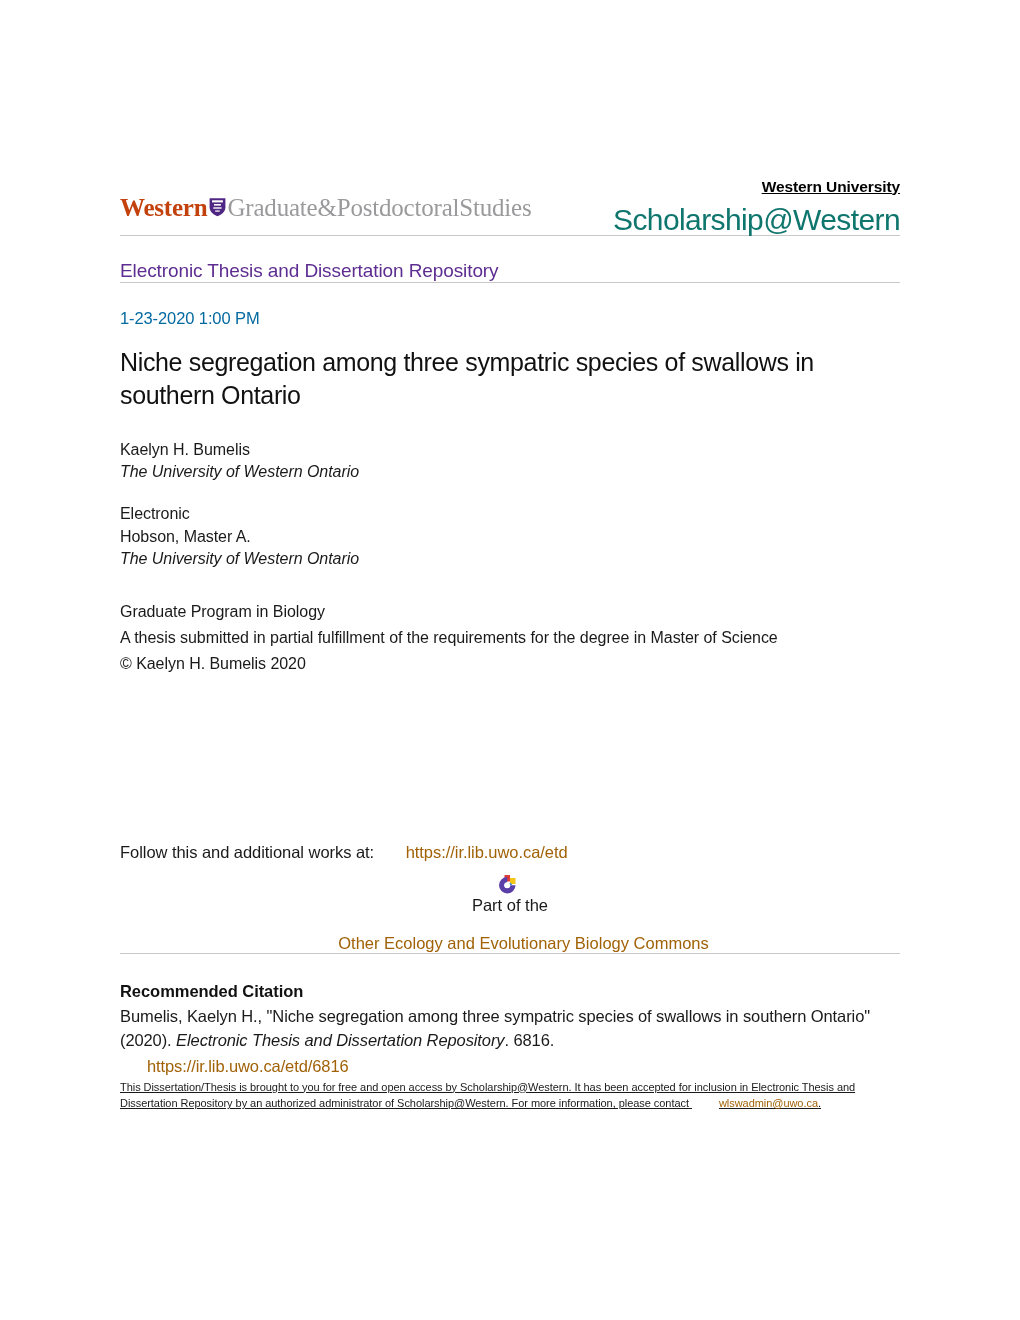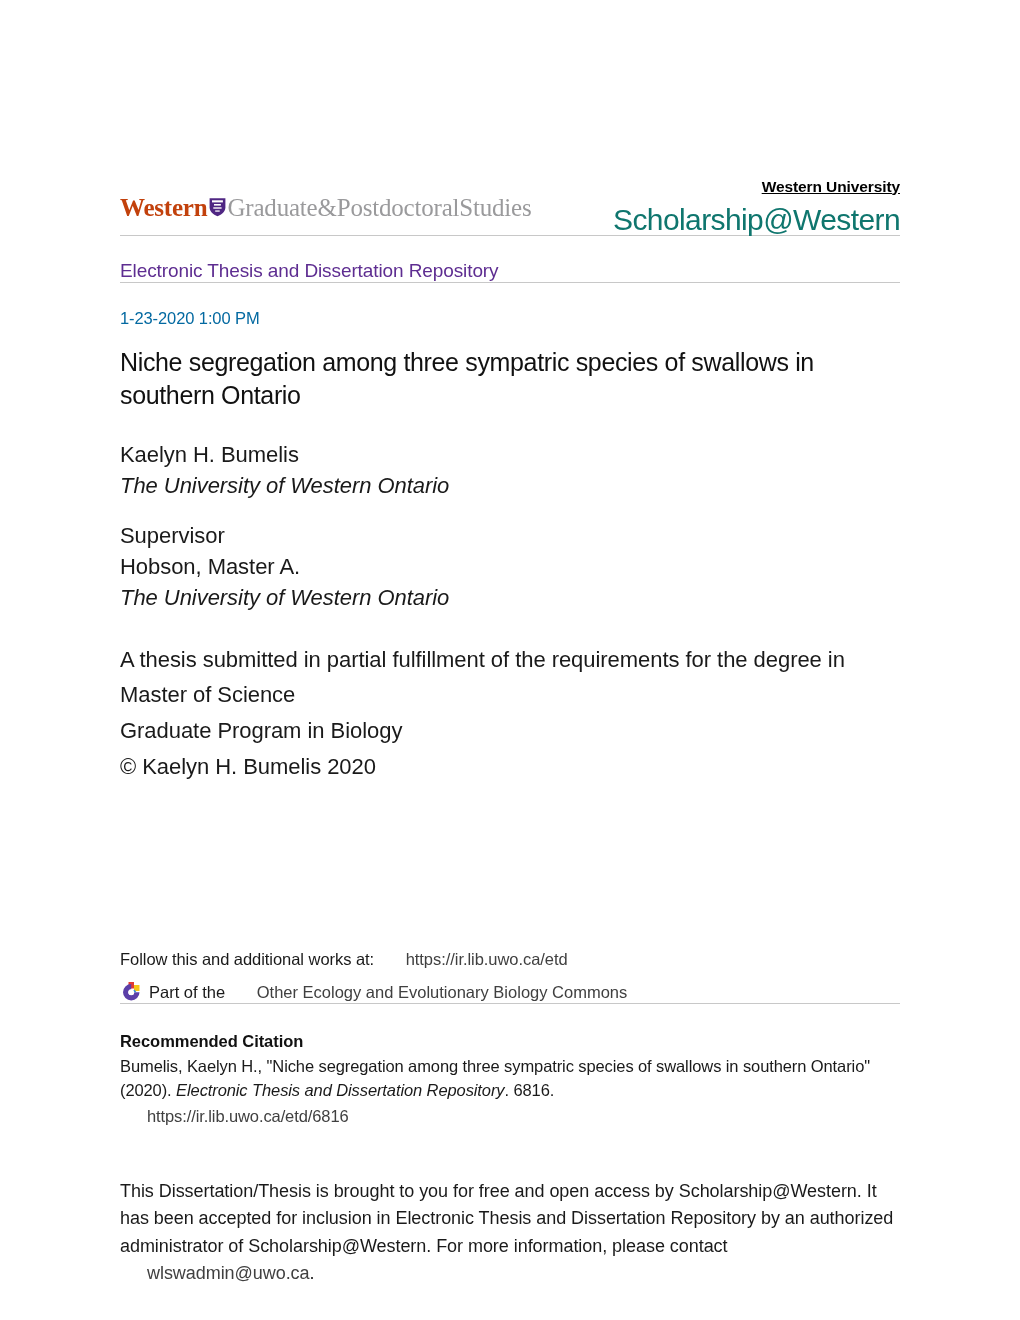--- a/index.html
+++ b/index.html
@@ -100,49 +100,50 @@
     font-weight: normal;
     color: #111111;
     line-height: 1.33;
     margin: 18px 0 0 0;
     letter-spacing: -0.35px;
     max-width: 790px;
   }
 
   .meta-block { margin-top: 26px; }
   .meta-line {
-    font-size: 22px;
+    font-size: 16px;
     line-height: 1.42;
     color: #1a1a1a;
     letter-spacing: -0.05px;
   }
   .meta-line.italic { font-style: italic; }
   .meta-gap { height: 19px; }
 
   .program-block { margin-top: 28px; }
   .program-block .meta-line { line-height: 1.62; }
 
   
   .follow-block { margin-top: 166px; }
   .follow-line {
     font-size: 16.5px;
     color: #1a1a1a;
     letter-spacing: -0.05px;
   }
   a.lnk, .lnk {
-    color: #404040;
+    color: #a16207;
     text-decoration: none;
     padding-left: 27px;
   }
   .commons-line {
     display: flex;
     align-items: center;
     margin-top: 12px;
     font-size: 16.5px;
     color: #1a1a1a;
+    flex-direction: column;
   }
   .commons-icon {
     width: 22px;
     height: 22px;
     margin-right: 7px;
     flex: 0 0 auto;
   }
 
   
   .citation-block { margin-top: 28px; }
@@ -163,26 +164,26 @@
   .citation-body .italic { font-style: italic; }
   .citation-url {
     font-size: 16.5px;
     color: #6A3AA8;
     margin-top: 2px;
     display: block;
   }
 
   
   .footer-block {
-    margin-top: 49px;
-    font-size: 18px;
+    font-size: 11px;
     line-height: 1.52;
     color: #1a1a1a;
     max-width: 775px;
     letter-spacing: -0.05px;
+    text-decoration: underline;
   }
 </style>
 </head>
 <body>
 
 <div class="page">
 
   <div class="masthead">
 
     <div class="wordmark">
@@ -209,28 +210,28 @@
   <hr class="rule rule-2">
 
   <div class="pub-date">1-23-2020 1:00 PM</div>
 
   <h1 class="doc-title">Niche segregation among three sympatric species of swallows in southern Ontario</h1>
 
   <div class="meta-block">
     <div class="meta-line">Kaelyn H. Bumelis</div>
     <div class="meta-line italic">The University of Western Ontario</div>
     <div class="meta-gap"></div>
-    <div class="meta-line">Supervisor</div>
+    <div class="meta-line">Electronic</div>
     <div class="meta-line">Hobson, Master A.</div>
     <div class="meta-line italic">The University of Western Ontario</div>
   </div>
 
   <div class="program-block">
+    <div class="meta-line">Graduate Program in Biology</div>
     <div class="meta-line">A thesis submitted in partial fulfillment of the requirements for the degree in Master of Science</div>
-    <div class="meta-line">Graduate Program in Biology</div>
     <div class="meta-line">© Kaelyn H. Bumelis 2020</div>
   </div>
 
   <div class="follow-block">
     <div class="follow-line">
       <span>Follow this and additional works at:</span>
       <a class="lnk" href="#">https://ir.lib.uwo.ca/etd</a>
     </div>
 
     <div class="commons-line">

